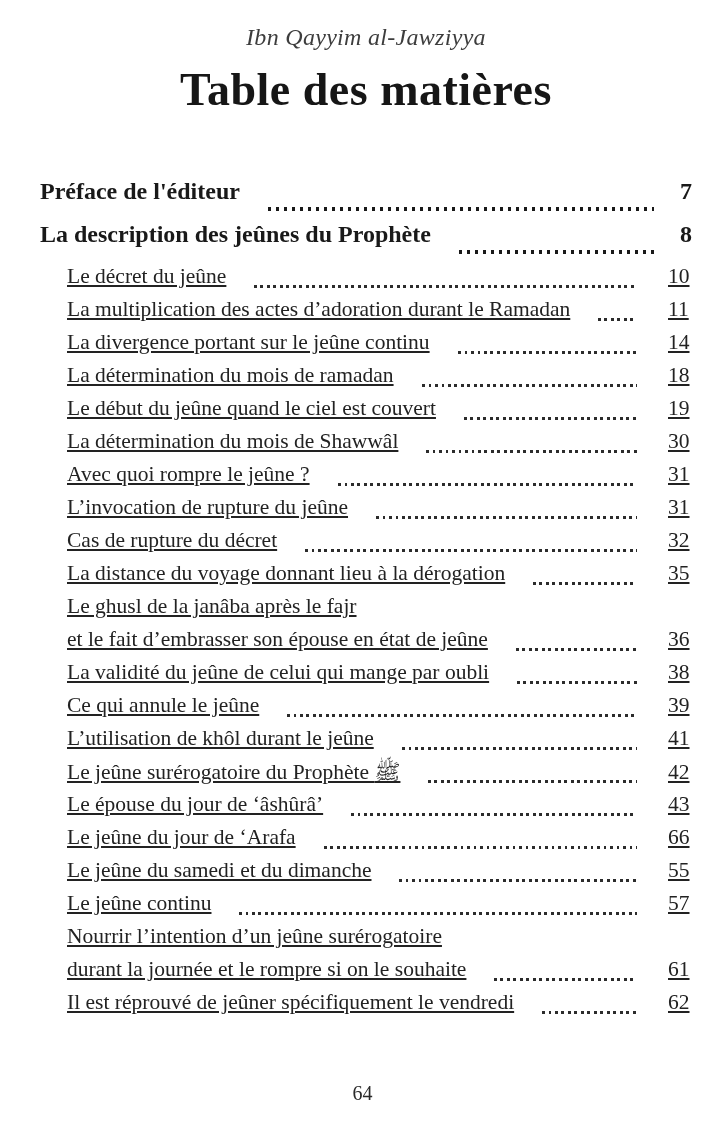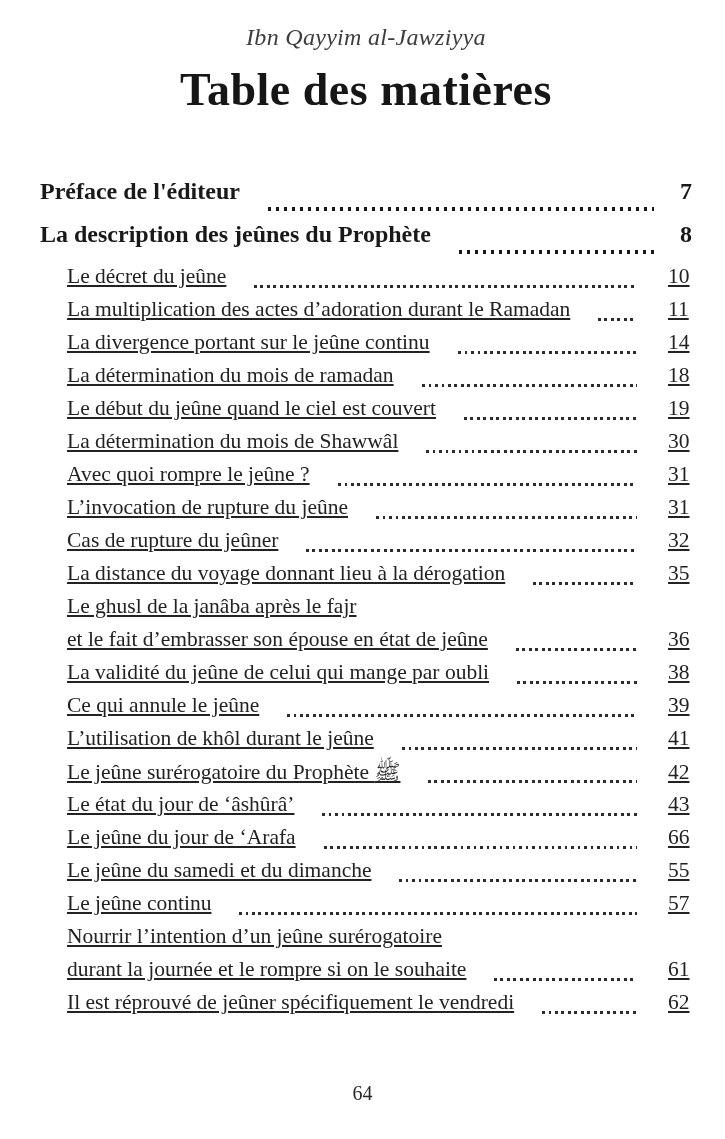--- a/index.html
+++ b/index.html
@@ -128,21 +128,21 @@
         <span class="label">Avec quoi rompre le jeûne ?</span>
         <span class="dots"></span>
         <span class="page-num">31</span>
       </div>
       <div class="row sub">
         <span class="label">L’invocation de rupture du jeûne</span>
         <span class="dots"></span>
         <span class="page-num">31</span>
       </div>
       <div class="row sub">
-        <span class="label">Cas de rupture du jeûner</span>
+        <span class="label">Cas de rupture du décret</span>
         <span class="dots"></span>
         <span class="page-num">32</span>
       </div>
       <div class="row sub">
         <span class="label">La distance du voyage donnant lieu à la dérogation</span>
         <span class="dots"></span>
         <span class="page-num">35</span>
       </div>
       <div class="row sub">
         <span class="label">Le ghusl de la janâba après le fajr</span>
@@ -166,21 +166,21 @@
         <span class="label">L’utilisation de khôl durant le jeûne</span>
         <span class="dots"></span>
         <span class="page-num">41</span>
       </div>
       <div class="row sub">
         <span class="label">Le jeûne surérogatoire du Prophète ﷺ</span>
         <span class="dots"></span>
         <span class="page-num">42</span>
       </div>
       <div class="row sub">
-        <span class="label">Le état du jour de ‘âshûrâ’</span>
+        <span class="label">Le épouse du jour de ‘âshûrâ’</span>
         <span class="dots"></span>
         <span class="page-num">43</span>
       </div>
       <div class="row sub">
         <span class="label">Le jeûne du jour de ‘Arafa</span>
         <span class="dots"></span>
         <span class="page-num">66</span>
       </div>
       <div class="row sub">
         <span class="label">Le jeûne du samedi et du dimanche</span>

